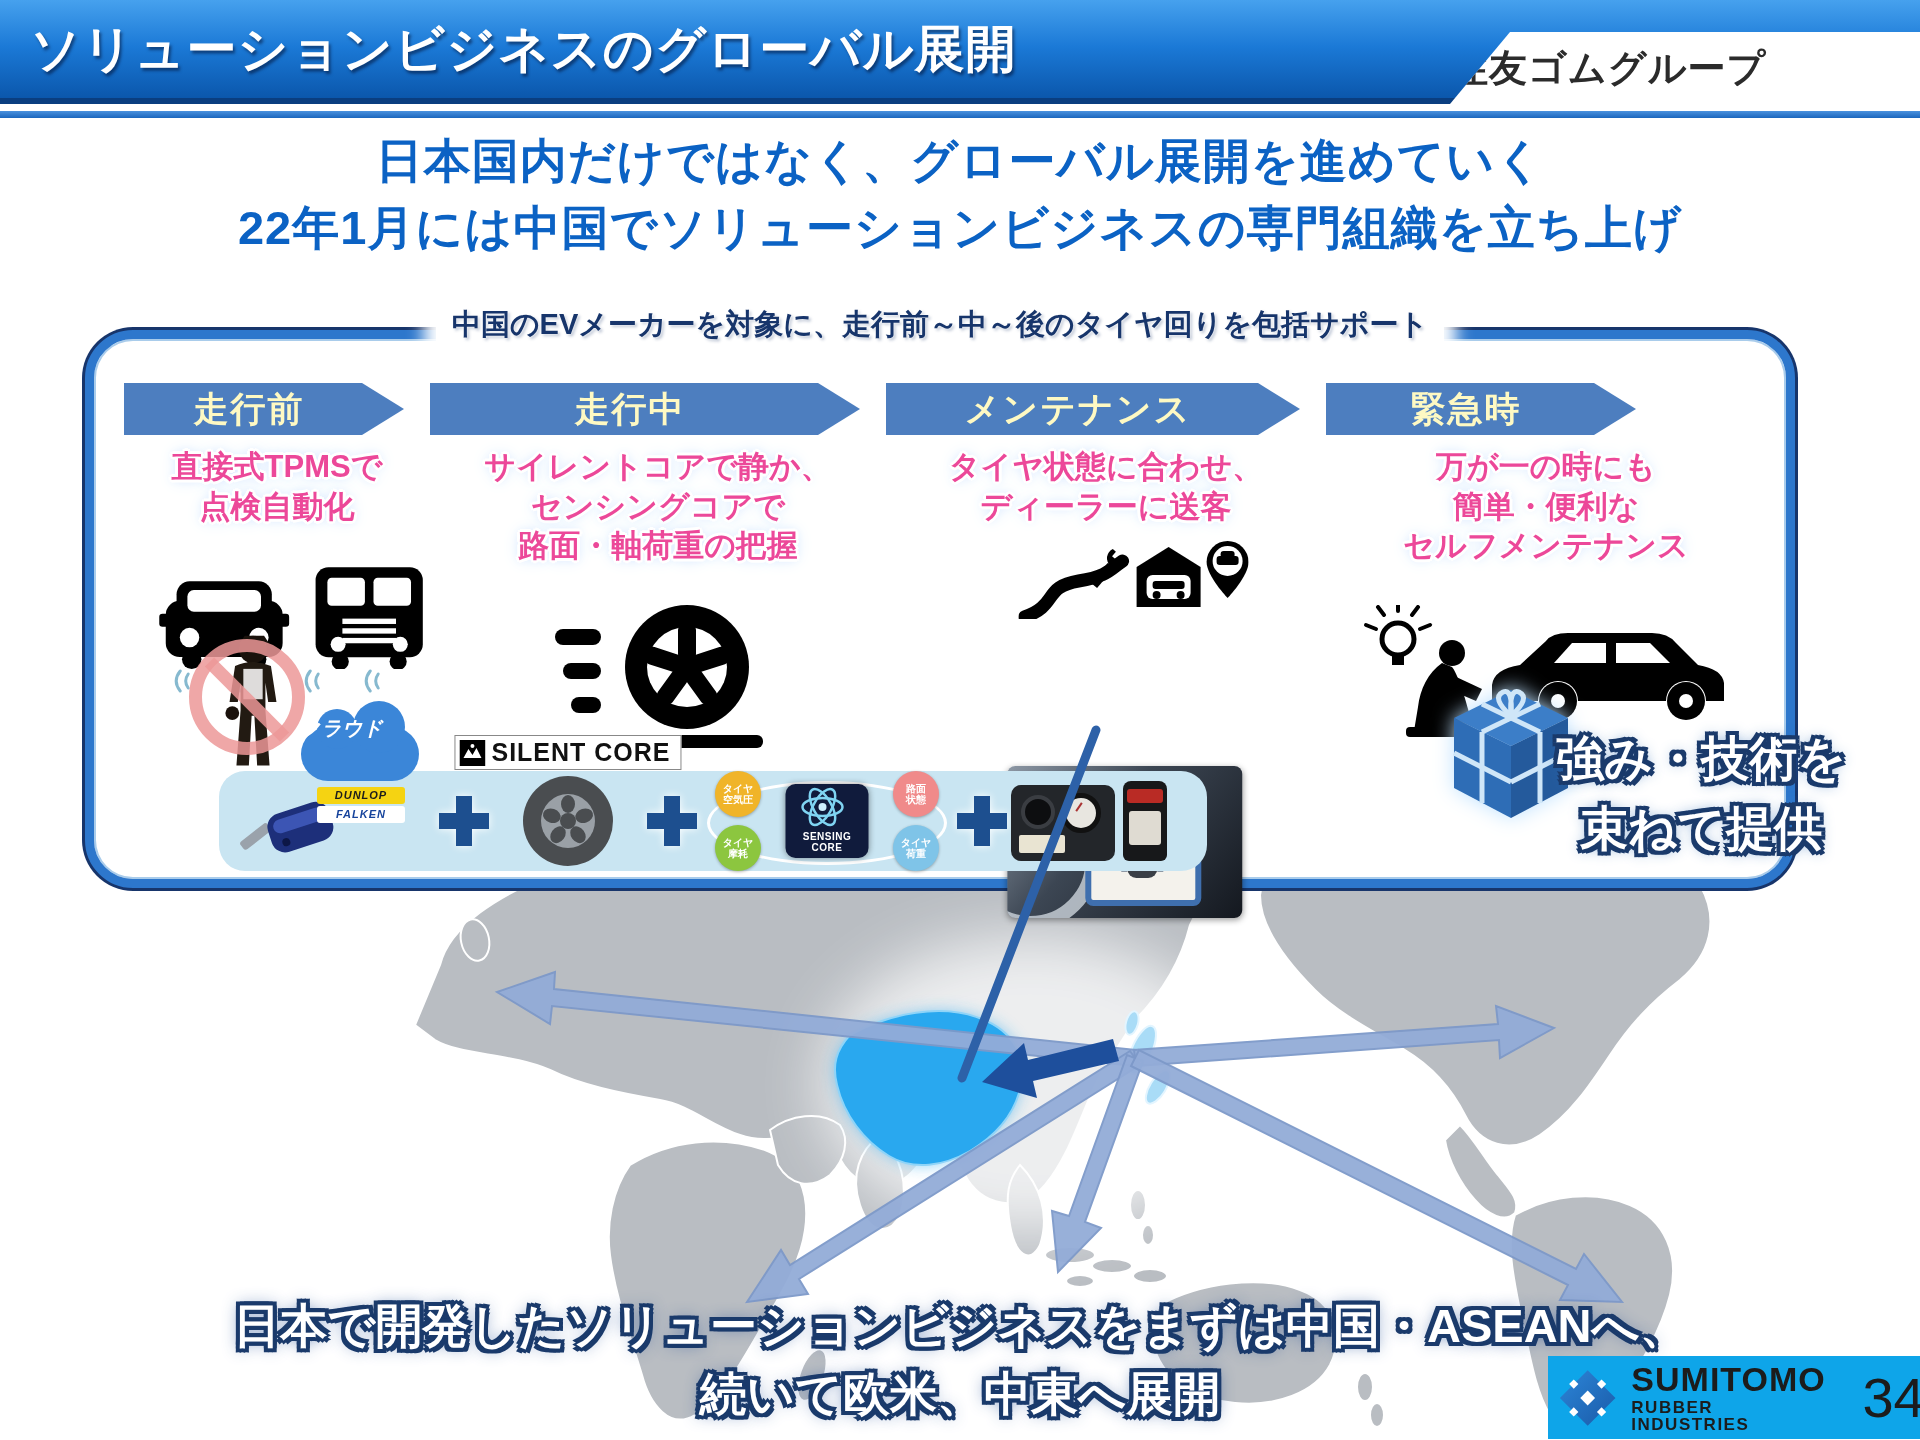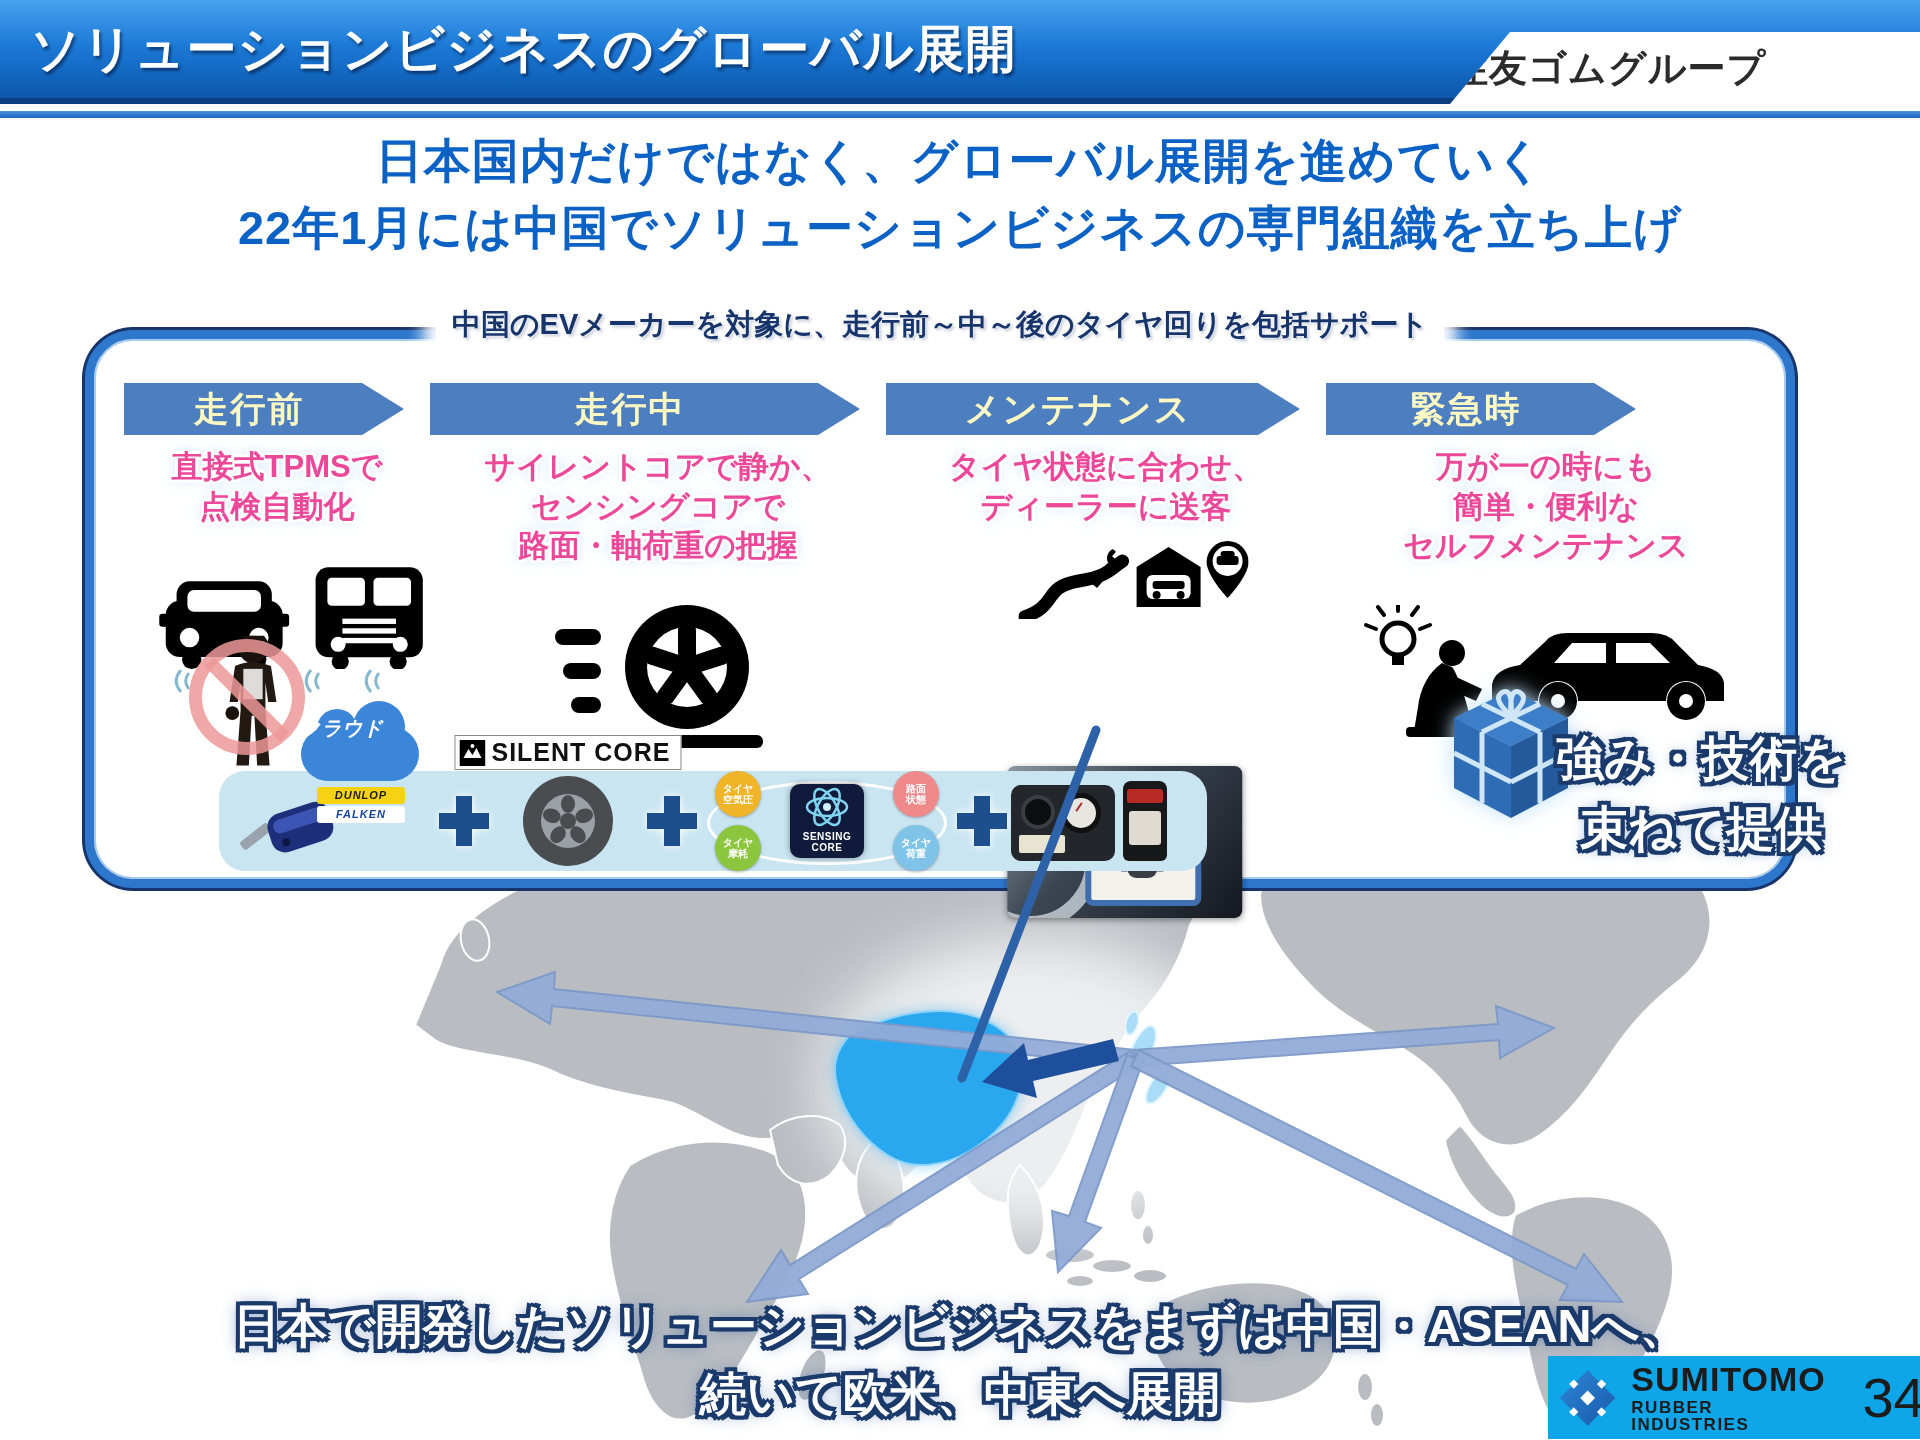--- a/index.html
+++ b/index.html
@@ -91,21 +91,21 @@
 
   .silent-label{position:absolute;top:-38px;left:50%;transform:translateX(-50%);
         display:flex;align-items:center;gap:6px;background:#fff;border:1px solid #888;
         padding:2px 10px 2px 4px;white-space:nowrap;}
   .silent-label b{font-size:25px;font-weight:800;color:#111;letter-spacing:1px;}
 
   .sensing-wrap{position:relative;width:252px;height:96px;}
   .sensing-ellipse{position:absolute;left:6px;top:8px;width:234px;height:78px;border:3px solid #fff;
         border-radius:50%;}
   .sensing-core{position:absolute;left:50%;top:50%;transform:translate(-50%,-50%);
-        width:74px;height:74px;background:#101b3c;border-radius:10px;display:flex;
+        width:83px;height:74px;background:#101b3c;border-radius:10px;display:flex;
         flex-direction:column;align-items:center;justify-content:flex-end;padding-bottom:5px;
         box-sizing:border-box;box-shadow:0 0 6px rgba(0,0,0,.4);}
   .sensing-core .core-text{color:#fff;font-size:10px;font-weight:800;line-height:1.1;
         text-align:center;letter-spacing:.5px;}
   .badge{position:absolute;width:46px;height:46px;border-radius:50%;display:flex;
         flex-direction:column;align-items:center;justify-content:center;color:#fff;
         font-size:10px;font-weight:800;line-height:1.15;box-shadow:0 1px 3px rgba(0,0,0,.3);}
   .badge.b0{left:14px;top:-2px;background:#f0b429;}
   .badge.b1{right:14px;top:-2px;background:#f08a8a;}
   .badge.b2{left:14px;bottom:-2px;background:#8cc63f;}

